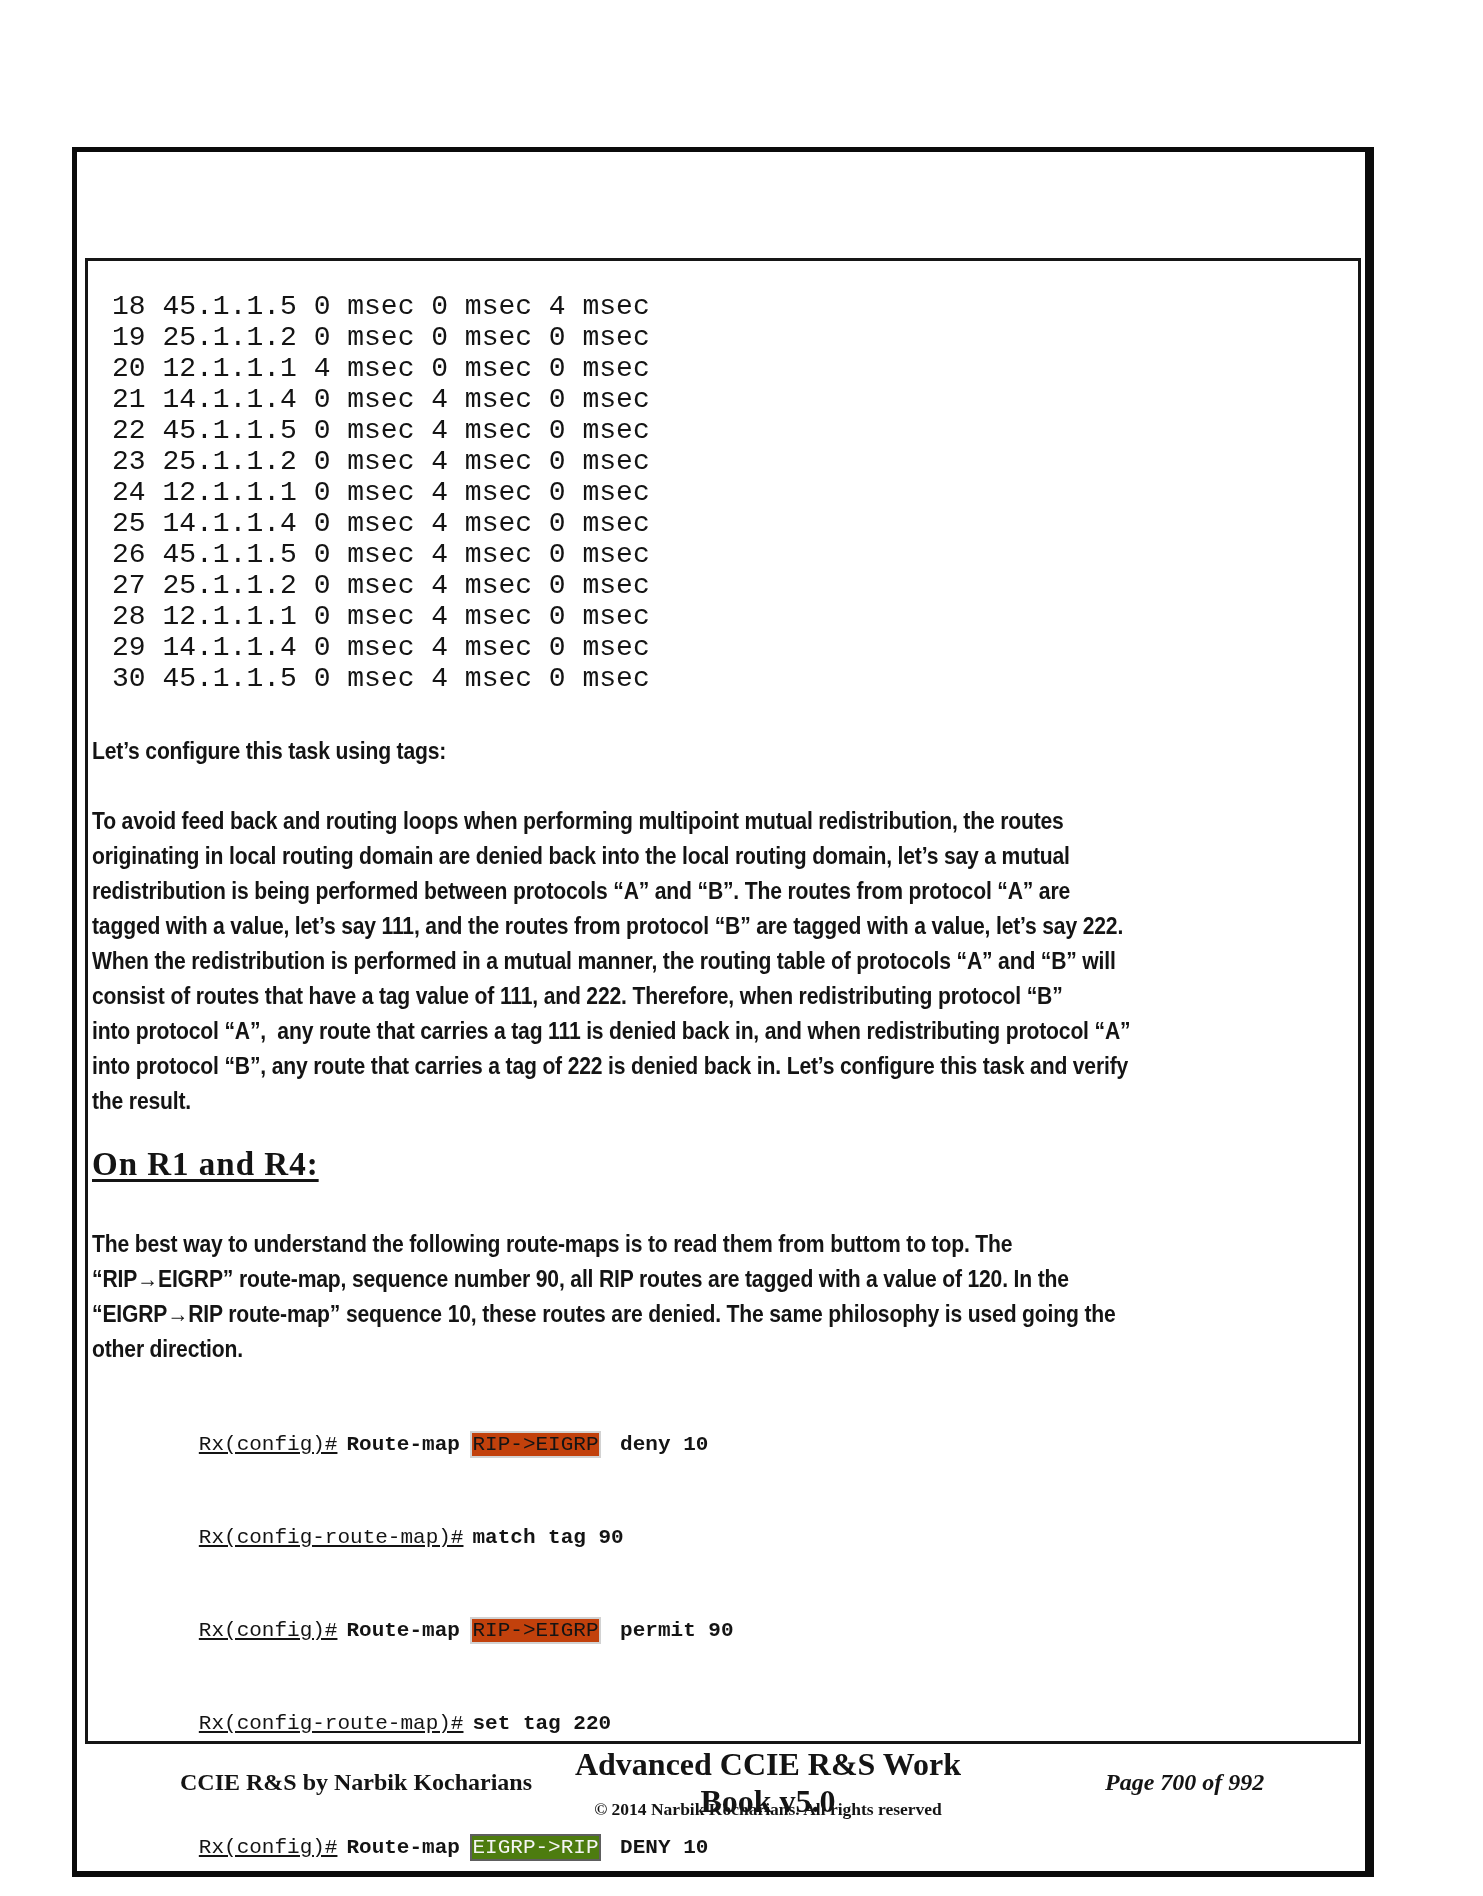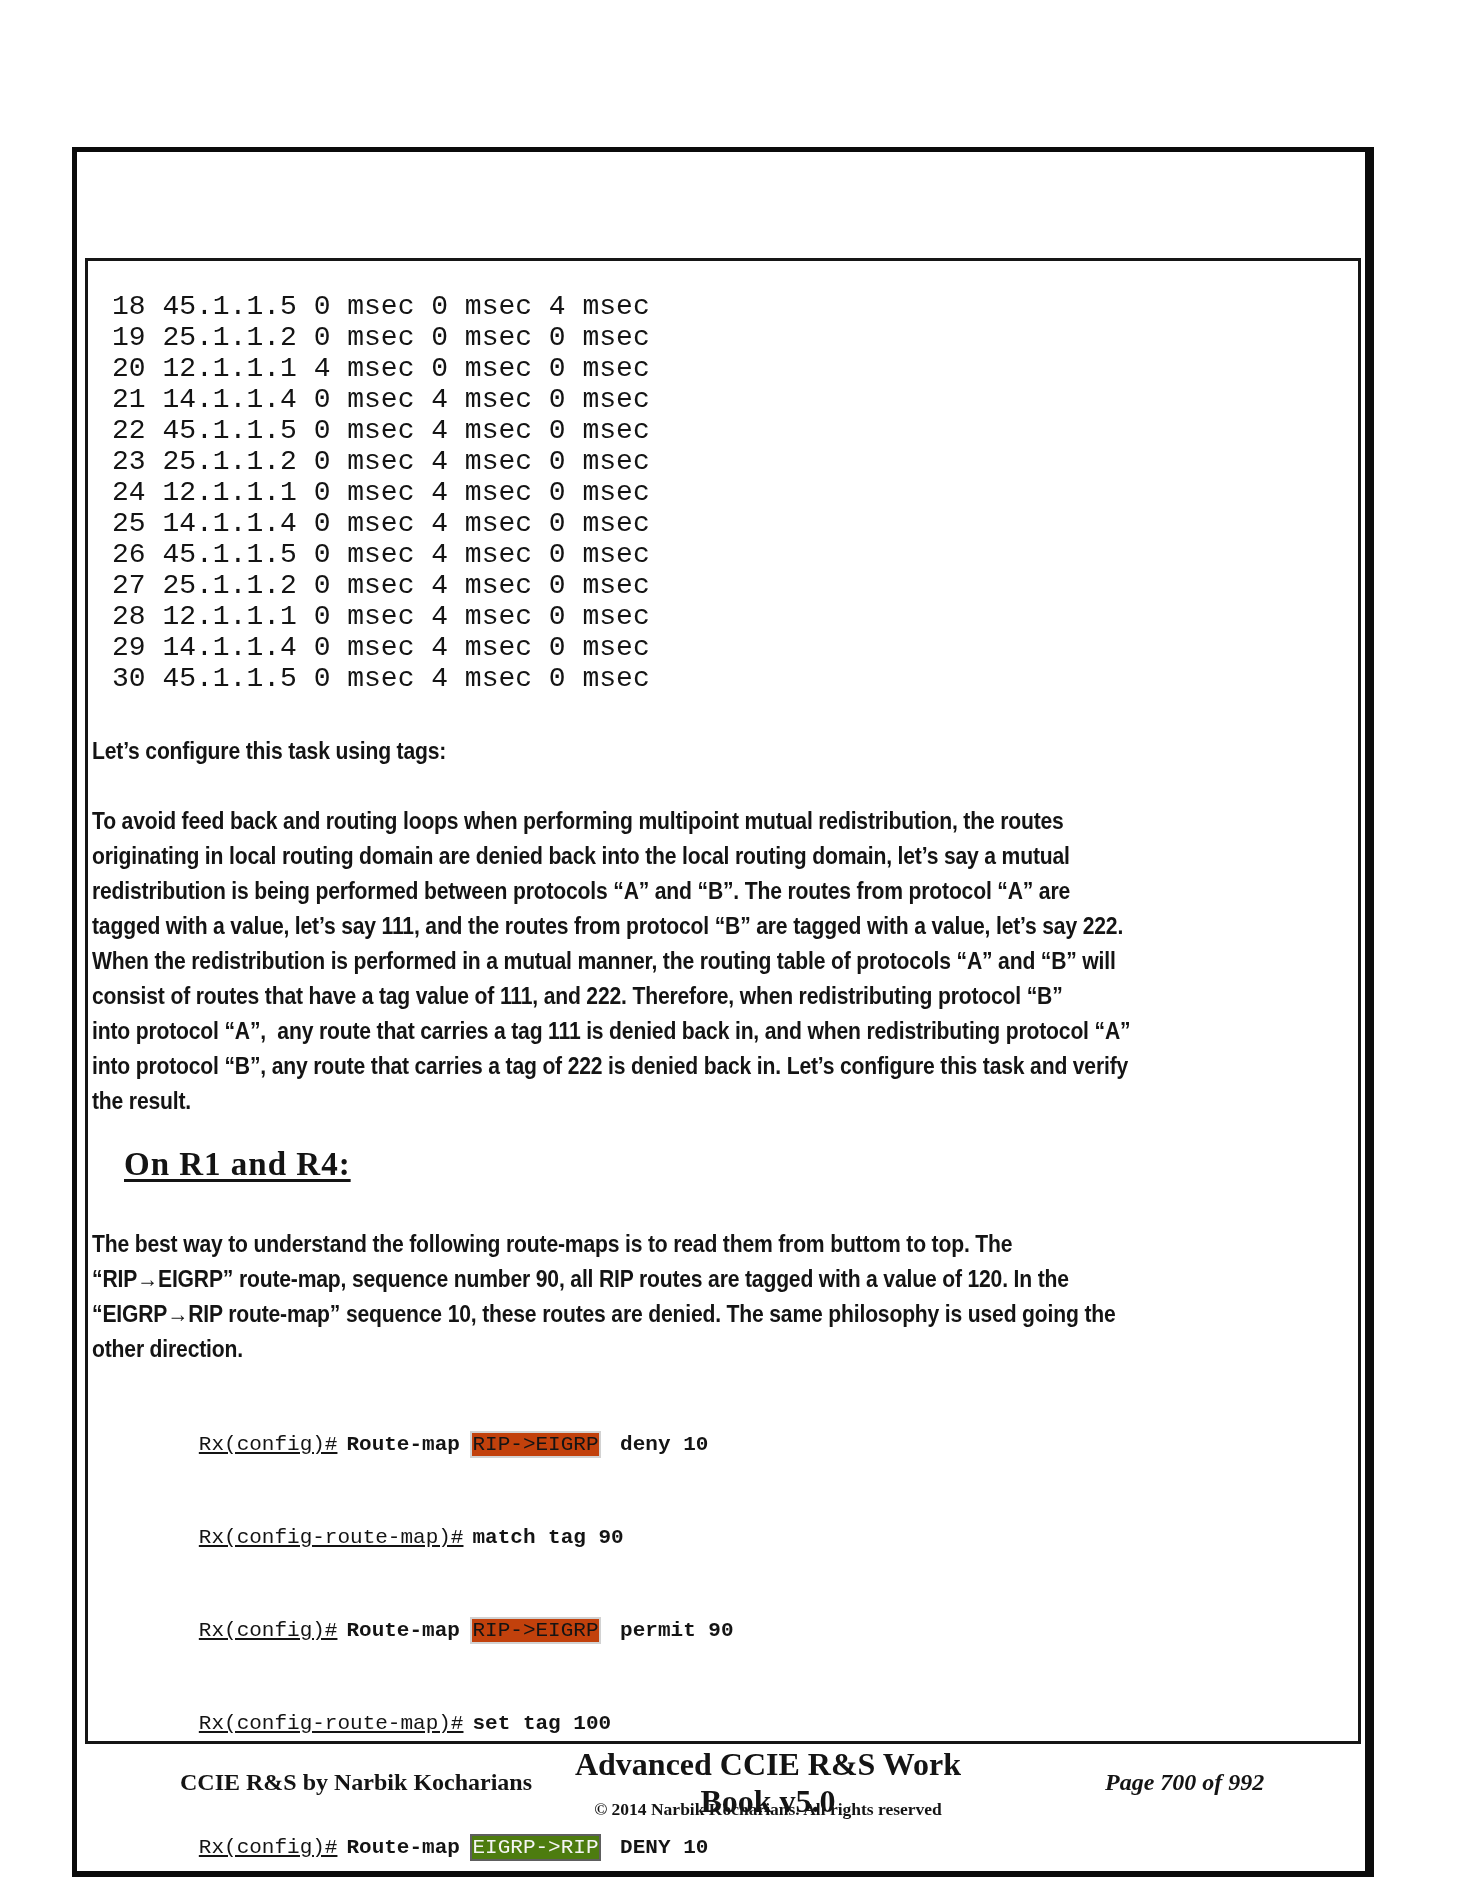--- a/index.html
+++ b/index.html
@@ -17,21 +17,21 @@
   .trace{position:absolute;left:112px;top:291px;font-size:28px;line-height:31px;}
   .t-line{white-space:pre;}
 
   .p-line{white-space:pre;transform:scaleX(.88);transform-origin:0 50%;
           letter-spacing:-.2px;font-size:24px;line-height:35px;}
   .lead{position:absolute;left:92px;top:733px;}
   .para1{position:absolute;left:92px;top:803px;}
   .para2{position:absolute;left:92px;top:1226px;}
 
   .heading{position:absolute;left:92px;top:1146px;font-size:33px;letter-spacing:1px;
-           text-decoration:underline;text-decoration-thickness:2.5px;text-underline-offset:4px;margin-left:32px;}
+           text-decoration:underline;text-decoration-thickness:2.5px;text-underline-offset:4px;}
 
   .cfg{position:absolute;left:98px;top:1398px;font-size:21px;line-height:31px;}
   .cfg-line{white-space:pre;}
   .cfg-b{font-weight:700;margin-left:9px;}
   .cfg-r{font-weight:400;text-decoration:underline;}
   .blockB{margin-top:31px;}
   .hl-light{background:#c2410c;box-shadow:0 0 0 2px #d2d2d2;}
   .hl-dark{background:#4d7c0f;color:#f5f5f5;box-shadow:0 0 0 2px #5e5e5e;}
 
   .f-left{position:absolute;left:180px;top:1769px;font-size:24px;}
@@ -92,21 +92,21 @@
       <div class="cfg-line">
         <span class="cfg-r">Rx(config)#</span><span class="cfg-b">Route-map </span><span class="hl-light">RIP-&gt;EIGRP</span><span class="cfg-b"> deny 10</span>
       </div>
       <div class="cfg-line">
         <span class="cfg-r">Rx(config-route-map)#</span><span class="cfg-b">match tag 90</span>
       </div>
       <div class="cfg-line">
         <span class="cfg-r">Rx(config)#</span><span class="cfg-b">Route-map </span><span class="hl-light">RIP-&gt;EIGRP</span><span class="cfg-b"> permit 90</span>
       </div>
       <div class="cfg-line">
-        <span class="cfg-r">Rx(config-route-map)#</span><span class="cfg-b">set tag 100</span>
+        <span class="cfg-r">Rx(config-route-map)#</span><span class="cfg-b">set tag 220</span>
       </div>
     </div>
     <div class="blockB">
       <div class="cfg-line">
         <span class="cfg-r">Rx(config)#</span><span class="cfg-b">Route-map </span><span class="hl-dark">EIGRP-&gt;RIP</span><span class="cfg-b"> DENY 10</span>
       </div>
       <div class="cfg-line">
         
       </div>
 

